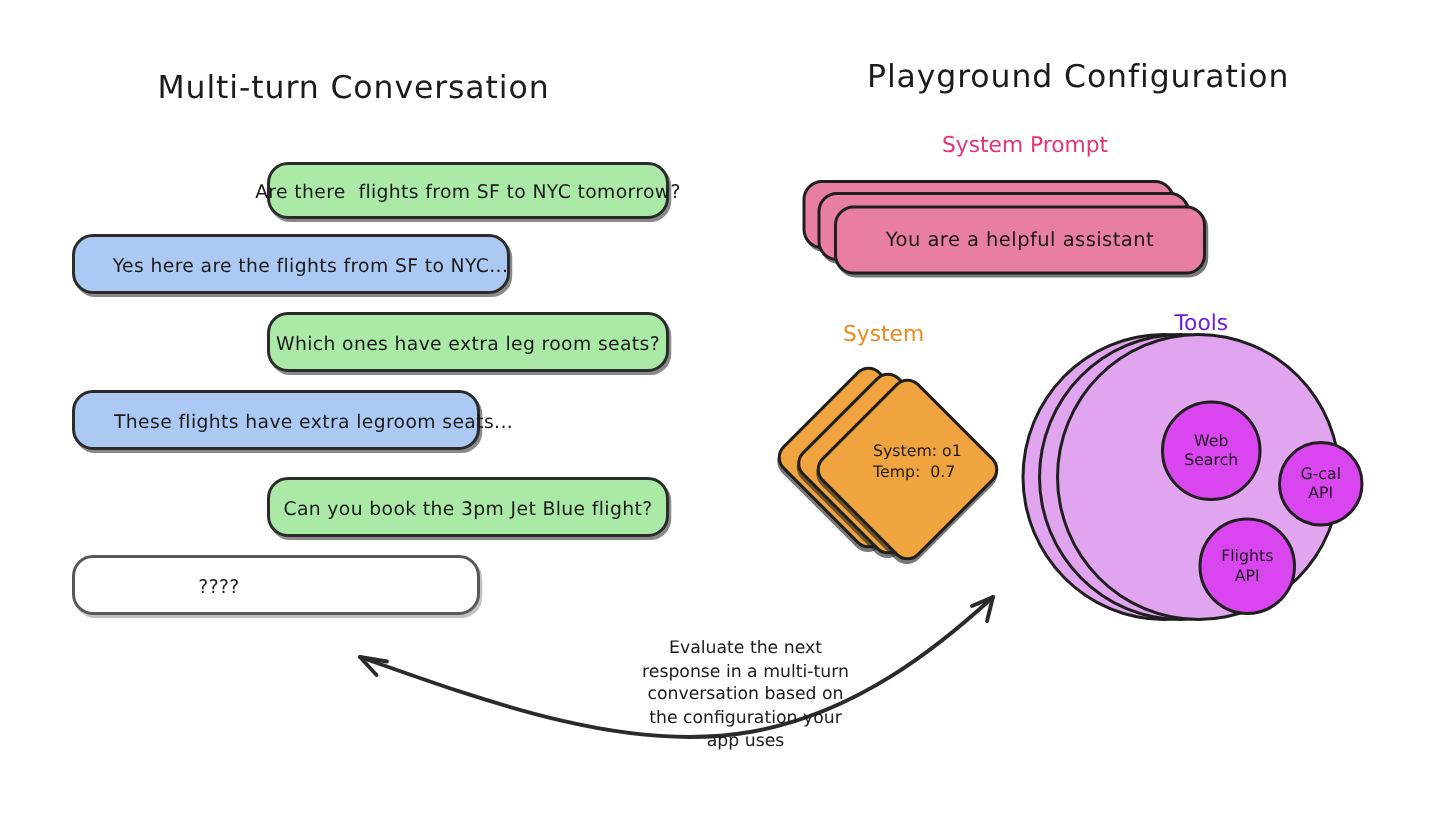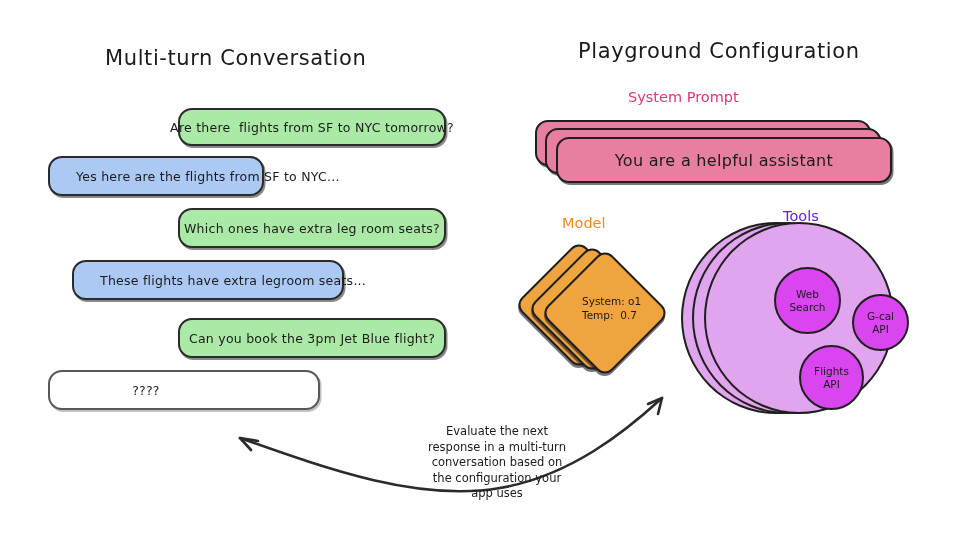--- a/index.html
+++ b/index.html
@@ -64,30 +64,30 @@
   
   .stack-label {
     position: absolute;
     font-family: "DejaVu Sans", sans-serif;
     font-size: 14.5px;
     white-space: nowrap;
   }
   .sysprompt-card {
     position: absolute;
     box-sizing: border-box;
-    width: 336px;
+    width: 248px;
     height: 46px;
     background: #E87FA0;
     border: 2px solid #1f1f1f;
     border-radius: 13px;
     display: flex;
     align-items: center;
     justify-content: center;
     font-family: "DejaVu Sans", sans-serif;
-    font-size: 16px;
+    font-size: 13px;
     color: #1b1b1b;
     letter-spacing: 0.3px;
     box-shadow: 1.5px 2px 0 rgba(30,30,30,0.6);
   }
 
   
   .model-card {
     position: absolute;
     box-sizing: border-box;
     width: 92px;
@@ -158,49 +158,49 @@
 <div id="canvas">
 
   <div class="section-title" style="left:105px; top:46px;">Multi-turn Conversation</div>
 
   <div class="section-title" style="left:578px; top:39px;">Playground Configuration</div>
 
   <div class="bubble user" style="left:178px; top:108px; width:268px; height:38px;">
     <span class="bubble-text">Are there  flights from SF to NYC tomorrow?</span>
   </div>
 
-  <div class="bubble assistant" style="left:48px; top:156px; width:216px; height:40px;">
+  <div class="bubble assistant" style="left:48px; top:156px; width:292px; height:40px;justify-content:center;">
     <span class="bubble-text">Yes here are the flights from SF to NYC...</span>
   </div>
 
   <div class="bubble user" style="left:178px; top:208px; width:268px; height:40px;">
     <span class="bubble-text">Which ones have extra leg room seats?</span>
   </div>
 
-  <div class="bubble assistant" style="left:48px; top:260px; width:272px; height:40px;margin-left:24px;">
+  <div class="bubble assistant" style="left:48px; top:260px; width:272px; height:40px;">
     <span class="bubble-text">These flights have extra legroom seats...</span>
   </div>
 
   <div class="bubble user" style="left:178px; top:318px; width:268px; height:40px;">
     <span class="bubble-text">Can you book the 3pm Jet Blue flight?</span>
   </div>
 
   <div class="bubble pending" style="left:48px; top:370px; width:272px; height:40px;">
     <span class="bubble-text">????</span>
   </div>
 
   <div class="stack-label" style="left:628px; top:89px; color:#E0357B;">System Prompt</div>
 
   <div class="sysprompt-card" style="left:535px; top:120px;"></div>
   <div class="sysprompt-card" style="left:545px; top:128px;"></div>
   <div class="sysprompt-card" style="left:556px; top:137px;">
     <span>You are a helpful assistant</span>
   </div>
 
-  <div class="stack-label" style="left:562px; top:215px; color:#F08A1E;">Model</div>
+  <div class="stack-label" style="left:562px; top:215px; color:#F08A1E;">System</div>
 
   <div class="model-card" style="left:533px; top:259px;"></div>
   <div class="model-card" style="left:546px; top:263px;"></div>
   <div class="model-card" style="left:559px; top:267px;"></div>
   <div class="model-text" style="left:582px; top:294px;">System: o1</div>
   <div class="model-text" style="left:582px; top:308px;">Temp:  0.7</div>
 
   <div class="stack-label" style="left:783px; top:192px; color:#6B20E0;margin-top:16px;">Tools</div>
 
   <div class="tool-disc" style="left:681px; top:222px;"></div>

